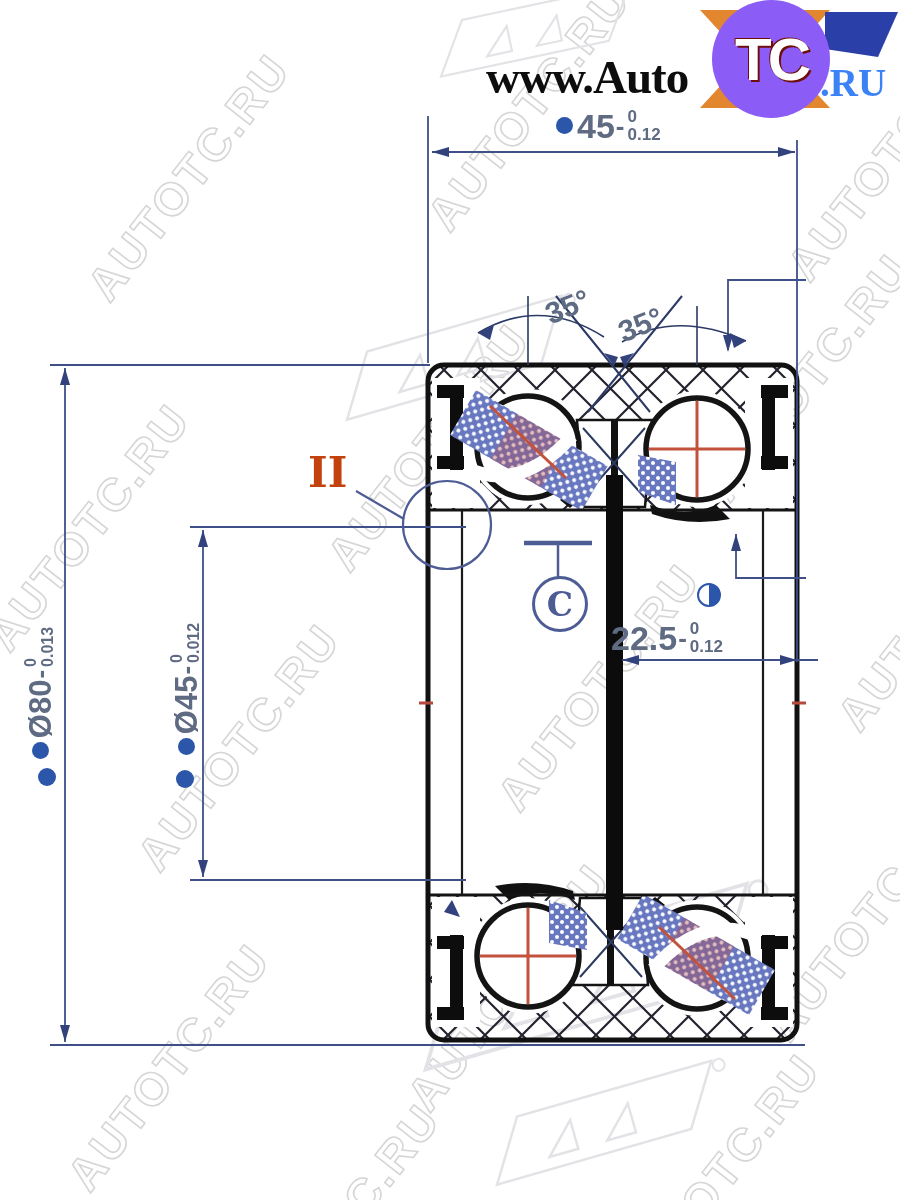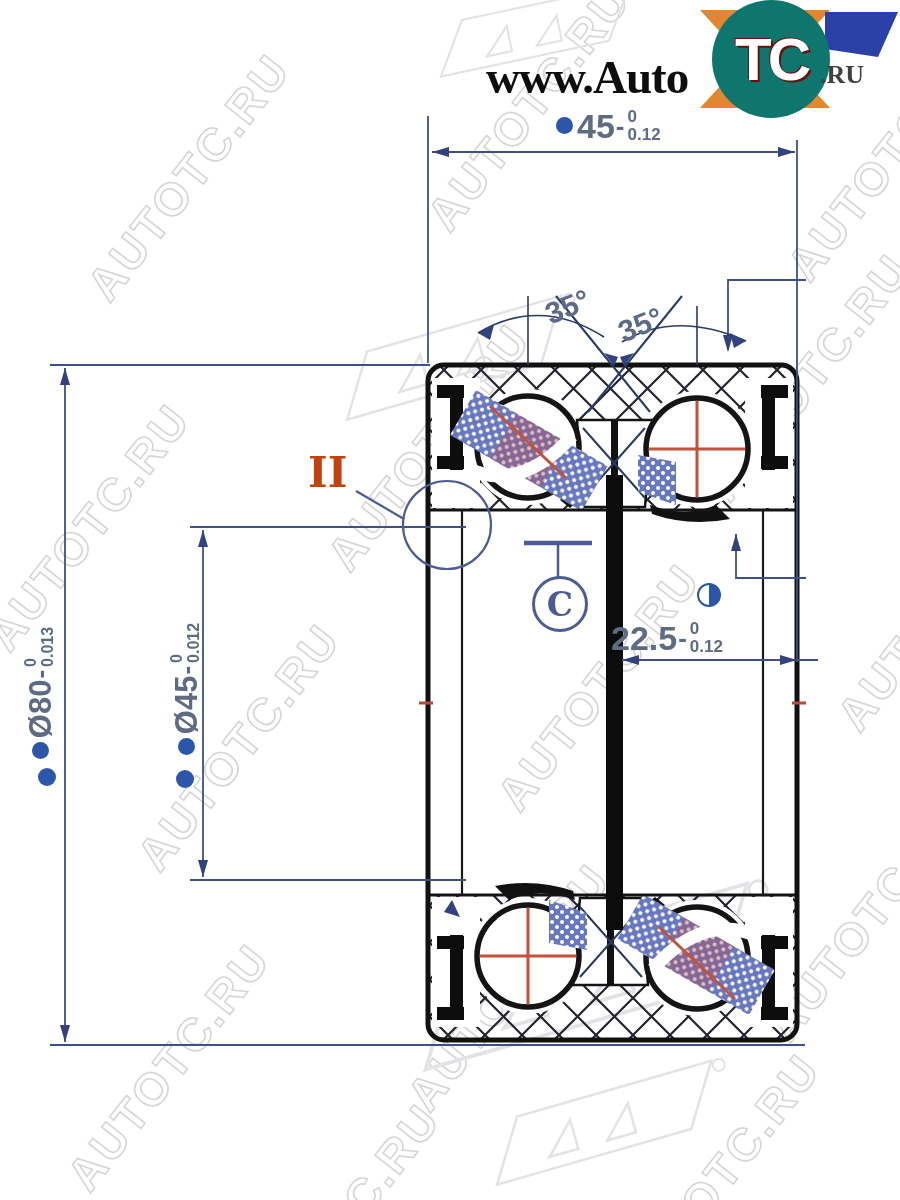--- a/index.html
+++ b/index.html
@@ -26,25 +26,25 @@
   .datumC{position:absolute;z-index:3;width:50px;height:50px;border:3px solid #4d5c94;border-radius:50%;
           display:flex;align-items:center;justify-content:center;color:#4d5c94;
           font-family:"DejaVu Serif","Liberation Serif",serif;font-size:33px;font-weight:bold;}
   .halfdot{position:absolute;z-index:3;width:20px;height:20px;border-radius:50%;
            border:2px solid #2b56aa;background:linear-gradient(90deg,#ffffff 50%,#2b56aa 50%);}
   
   #logo-zone{position:absolute;z-index:4;left:0;top:0;width:900px;height:140px;}
   .logo-prefix{position:absolute;left:486px;top:50px;font-family:"Liberation Serif",serif;
                font-weight:bold;font-size:47px;color:#0d0d0d;letter-spacing:-1px;}
   .logo-badge{position:absolute;left:712px;top:0px;width:118px;height:118px;border-radius:50%;
-              background:#0f766e;display:flex;align-items:center;justify-content:center;}
+              background:#8b5cf6;display:flex;align-items:center;justify-content:center;}
   .logo-badge span{color:#fff;font-weight:900;font-size:60px;letter-spacing:-4px;
               text-shadow:2px 2px 0 #6e0d0a,-1px -1px 0 #6e0d0a;}
   .logo-suffix{position:absolute;left:820px;top:60px;font-family:"Liberation Serif",serif;
-               font-weight:bold;font-size:26px;color:#404040;}
+               font-weight:bold;font-size:39px;color:#3b82f6;}
 </style>
 </head>
 <body>
 
 <div id="stage">
 
   <div class="wm" style="left:40px;top:150px">AUTOTC.RU</div>
   <div class="wm" style="left:380px;top:80px">AUTOTC.RU</div>
   <div class="wm" style="left:740px;top:130px">AUTOTC.RU</div>
   <div class="wm" style="left:-60px;top:500px">AUTOTC.RU</div>

